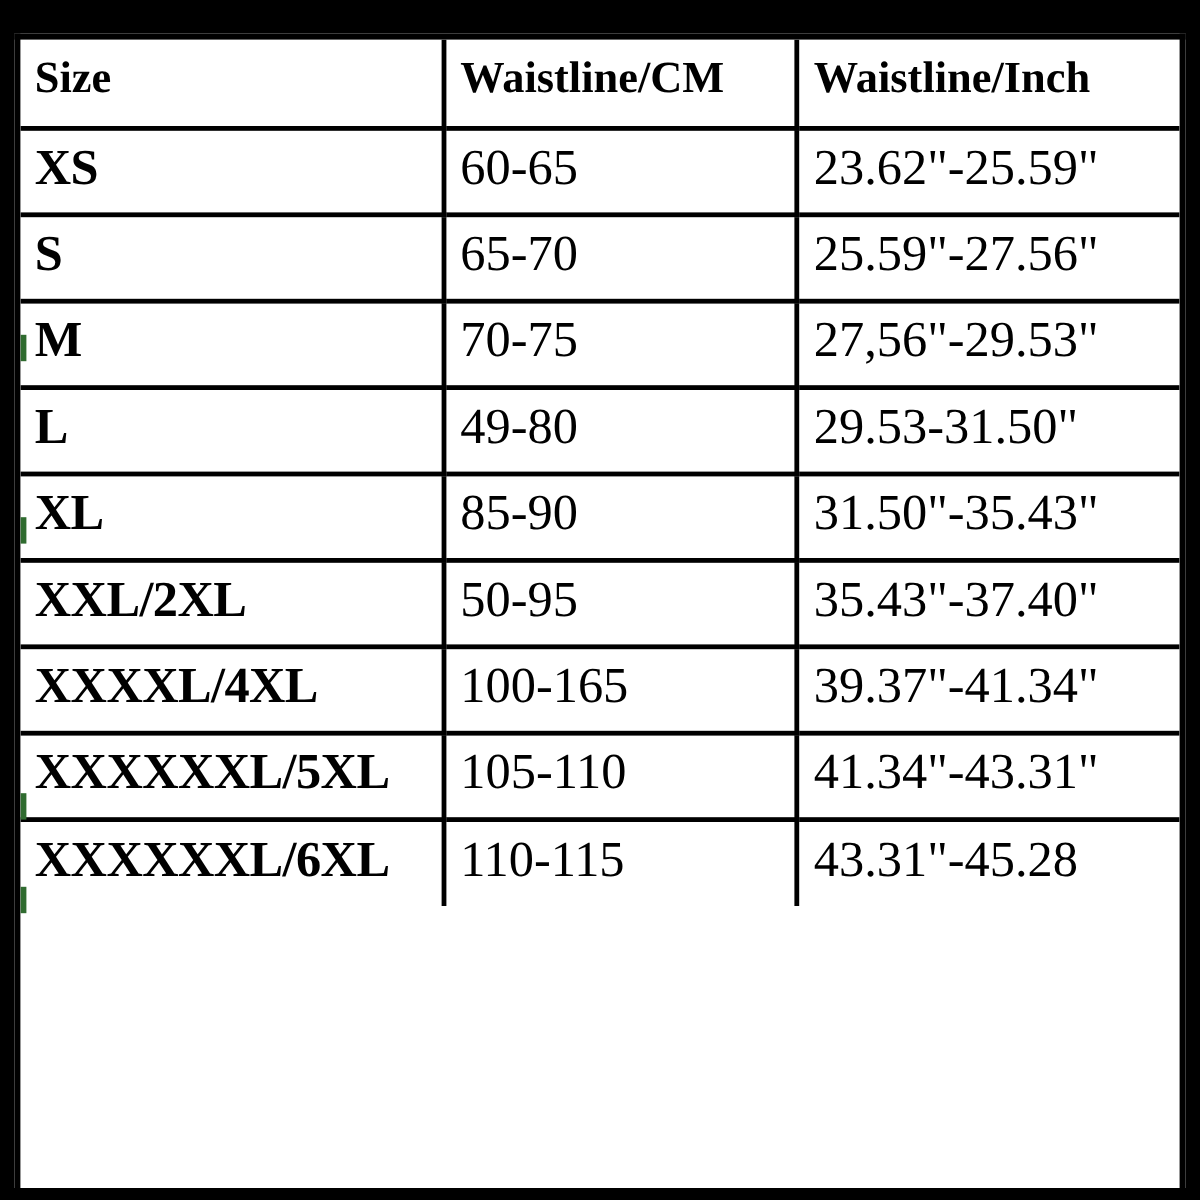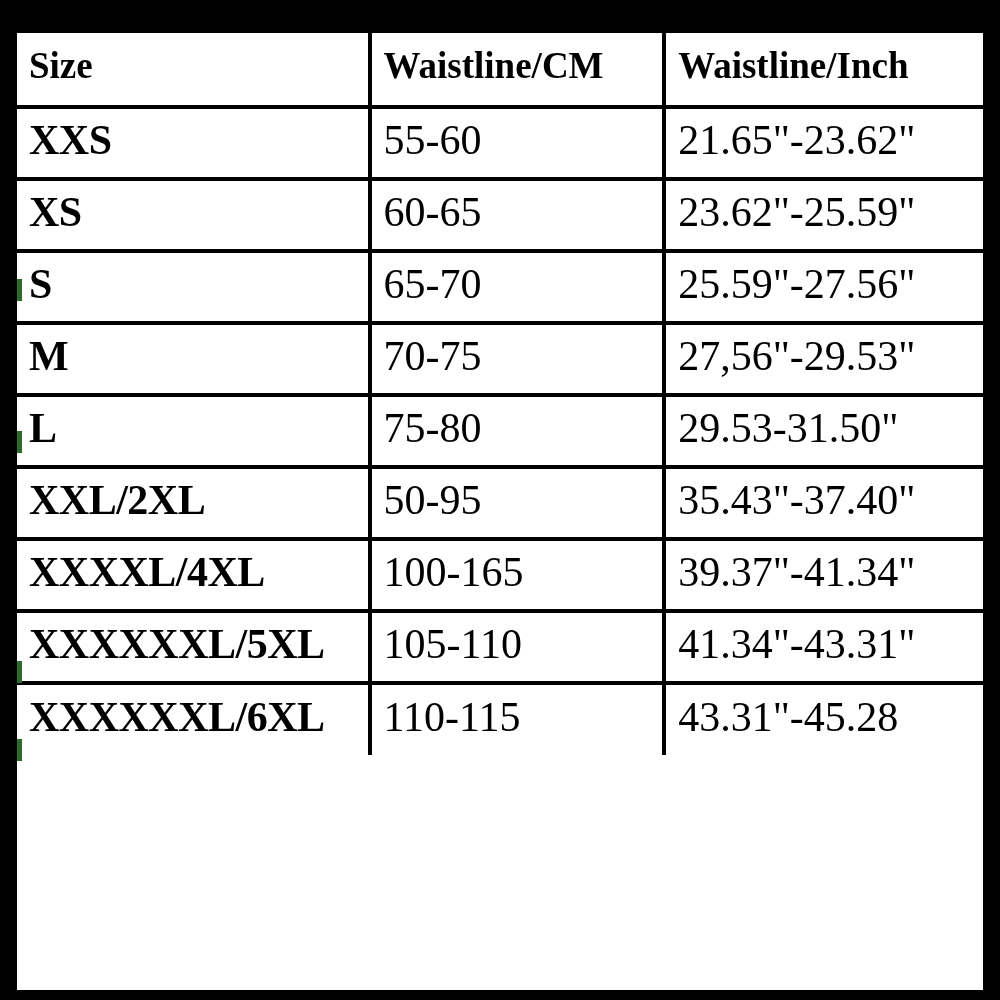--- a/index.html
+++ b/index.html
@@ -104,43 +104,43 @@
       </colgroup>
       <thead>
         <tr>
           <th>Size</th>
           <th>Waistline/CM</th>
           <th>Waistline/Inch</th>
         </tr>
       </thead>
       <tbody>
         <tr>
-          <td class="size-cell">XXS</td>
-          <td class="val-cell">55-60</td>
-          <td class="val-cell">21.65"-23.62"</td>
-        </tr>
-        <tr>
           <td class="size-cell">XS</td>
           <td class="val-cell">60-65</td>
           <td class="val-cell">23.62"-25.59"</td>
         </tr>
         <tr>
           <td class="size-cell">S</td>
           <td class="val-cell">65-70</td>
           <td class="val-cell">25.59"-27.56"</td>
         </tr>
         <tr>
           <td class="size-cell">M</td>
           <td class="val-cell">70-75</td>
           <td class="val-cell">27,56"-29.53"</td>
         </tr>
         <tr>
           <td class="size-cell">L</td>
-          <td class="val-cell">75-80</td>
+          <td class="val-cell">49-80</td>
           <td class="val-cell">29.53-31.50"</td>
+        </tr>
+        <tr>
+          <td class="size-cell">XL</td>
+          <td class="val-cell">85-90</td>
+          <td class="val-cell">31.50"-35.43"</td>
         </tr>
         <tr>
           <td class="size-cell">XXL/2XL</td>
           <td class="val-cell">50-95</td>
           <td class="val-cell">35.43"-37.40"</td>
         </tr>
         <tr>
           <td class="size-cell">XXXXL/4XL</td>
           <td class="val-cell">100-165</td>
           <td class="val-cell">39.37"-41.34"</td>

